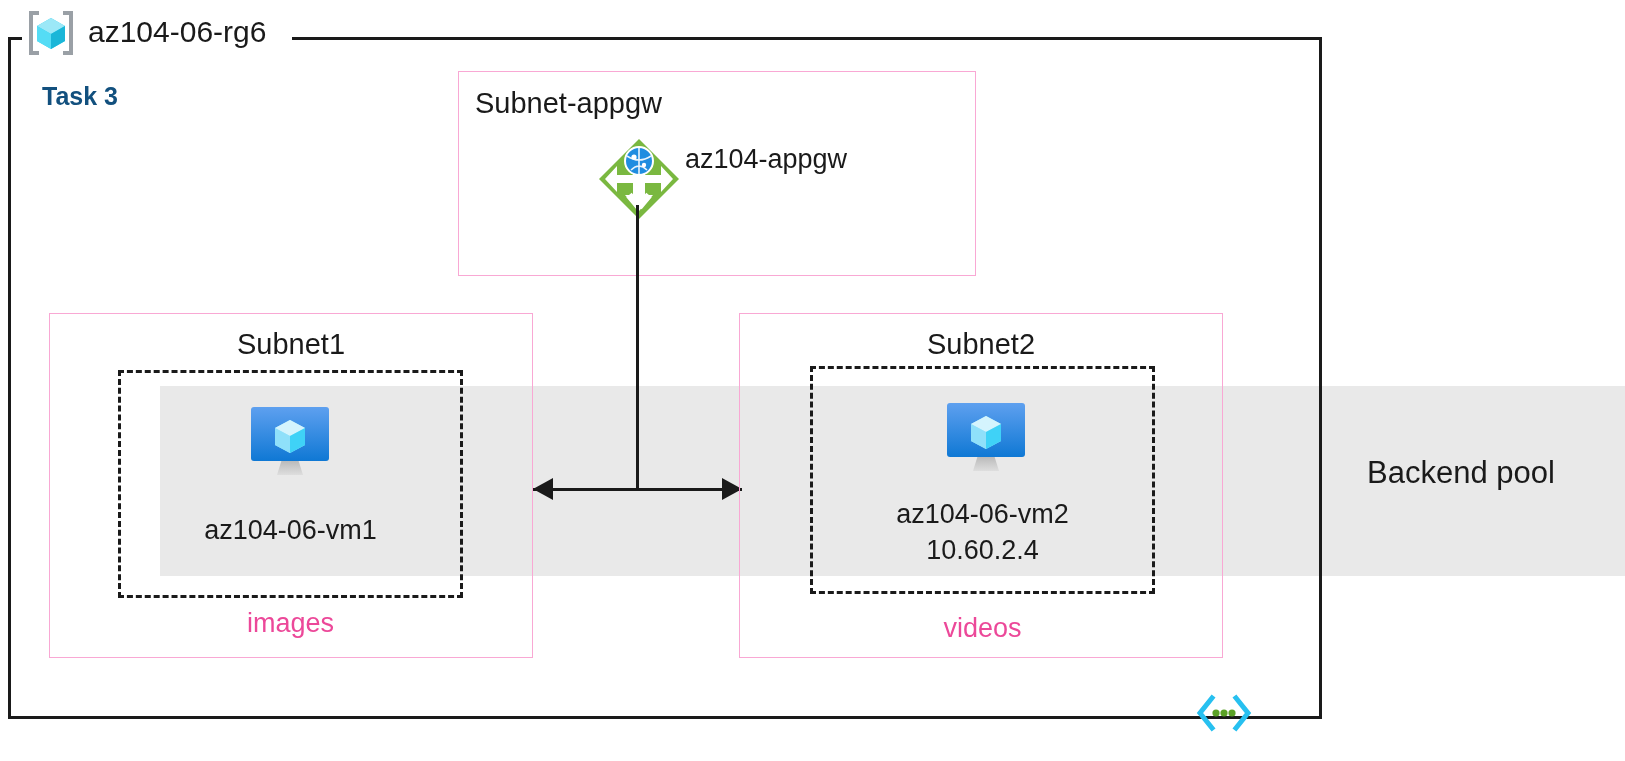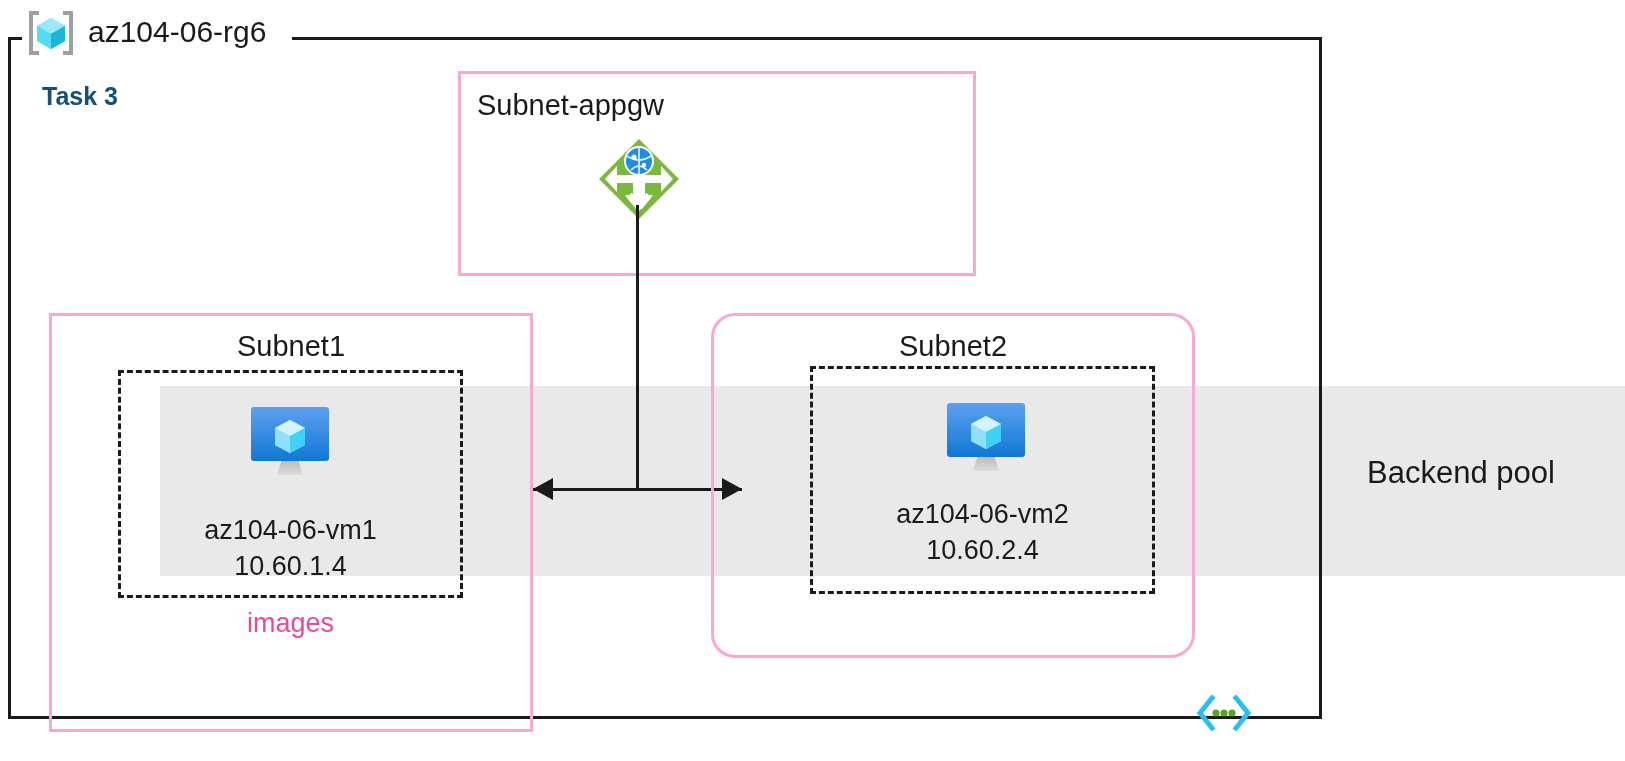--- a/index.html
+++ b/index.html
@@ -83,21 +83,21 @@
     top: 455px;
     font-size: 31px;
     white-space: nowrap;
     color: #1a1a1a;
     margin-left: 32px;
   }
 
   
   .subnet-box {
     position: absolute;
-    border: 3px solid #f9a8d4;
+    border: 1px solid #f9a8d4;
     box-sizing: border-box;
     background: transparent;
   }
   .subnet-title {
     position: absolute;
     width: 100%;
     text-align: center;
     font-size: 29px;
     color: #1a1a1a;
     white-space: nowrap;
@@ -113,30 +113,29 @@
     top: 15px;
     text-align: left;
     padding-left: 16px;
     box-sizing: border-box;
   }
 
   #subnet1 {
     left: 49px;
     top: 313px;
     width: 484px;
-    height: 419px;
+    height: 345px;
   }
   #subnet1 .subnet-title { top: 14px; }
 
   #subnet2 {
-    left: 711px;
+    left: 739px;
     top: 313px;
     width: 484px;
     height: 345px;
-    border-radius: 24px;
   }
   #subnet2 .subnet-title { top: 14px; }
 
   
   .vm-dashed {
     position: absolute;
     border: 3px dashed #1a1a1a;
     box-sizing: border-box;
     background: transparent;
   }
@@ -272,20 +271,21 @@
       <polygon points="48,40 66,40 66,31 78,44 66,57 66,48 48,48" fill="#ffffff"></polygon>
       <polygon points="38,38 50,38 50,60 58,60 44,76 30,60 38,60" fill="#ffffff"></polygon>
       <circle cx="44" cy="26" r="14" fill="#1f8de0"></circle>
       <circle cx="44" cy="26" r="14" fill="none" stroke="#ffffff" stroke-width="2"></circle>
       <path d="M32 21 Q44 29 56 21 M36 35 Q44 27 52 35 M44 12 L44 40" fill="none" stroke="#ffffff" stroke-width="1.6" opacity="0.9"></path>
       <circle cx="39" cy="22" r="2.6" fill="#ffffff"></circle>
       <circle cx="49" cy="30" r="2.2" fill="#ffffff"></circle>
     </svg>
   </div>
   <div id="appgw-text">
+    <div>az104-appgw</div>
   </div>
 
   <div id="conn-vertical"></div>
   <div id="conn-horizontal"></div>
   <div id="arrow-left" class="arrow-head"></div>
   <div id="arrow-right" class="arrow-head"></div>
 
   <div id="subnet1" class="subnet-box">
     <div class="subnet-title">Subnet1</div>
   </div>
@@ -305,21 +305,20 @@
       <path d="M33 56 L49 56 L54 72 L28 72 Z" fill="url(#vmstand1)"></path>
       <rect x="2" y="4" width="78" height="54" rx="3" fill="url(#vmscreen1)"></rect>
       <polygon points="41,17 56,25 56,42 41,50 26,42 26,25" fill="#9fe6fb"></polygon>
       <polygon points="41,17 56,25 41,33 26,25" fill="#d4f4fd"></polygon>
       <polygon points="41,33 56,25 56,42 41,50" fill="#3fd2f7"></polygon>
       <polygon points="26,25 41,33 41,50 26,42" fill="#8fe0fa"></polygon>
     </svg>
   </div>
   <div id="vm1-text" class="vm-text">
     <div>az104-06-vm1</div>
-    <div>10.60.1.4</div>
   </div>
   <div id="subnet1-caption" class="subnet-caption">images</div>
 
   <div id="subnet2" class="subnet-box">
     <div class="subnet-title">Subnet2</div>
   </div>
   <div id="vm2-dashed" class="vm-dashed"></div>
   <div id="vm2-icon" class="vm-icon-wrap">
     <svg width="82" height="78" viewBox="0 0 82 78">
       <defs>
@@ -337,20 +336,21 @@
       <polygon points="41,17 56,25 56,42 41,50 26,42 26,25" fill="#9fe6fb"></polygon>
       <polygon points="41,17 56,25 41,33 26,25" fill="#d4f4fd"></polygon>
       <polygon points="41,33 56,25 56,42 41,50" fill="#3fd2f7"></polygon>
       <polygon points="26,25 41,33 41,50 26,42" fill="#8fe0fa"></polygon>
     </svg>
   </div>
   <div id="vm2-text" class="vm-text">
     <div>az104-06-vm2</div>
     <div>10.60.2.4</div>
   </div>
+  <div id="subnet2-caption" class="subnet-caption">videos</div>
 
   <div id="code-dots">
     <svg width="56" height="38" viewBox="0 0 56 38">
       <path d="M16 4 L4 19 L16 34" fill="none" stroke="#27c0f0" stroke-width="5" stroke-linecap="square"></path>
       <path d="M40 4 L52 19 L40 34" fill="none" stroke="#27c0f0" stroke-width="5" stroke-linecap="square"></path>
       <circle cx="20" cy="19" r="3.6" fill="#5ba226"></circle>
       <circle cx="28" cy="19" r="3.6" fill="#5ba226"></circle>
       <circle cx="36" cy="19" r="3.6" fill="#5ba226"></circle>
     </svg>
   </div>

